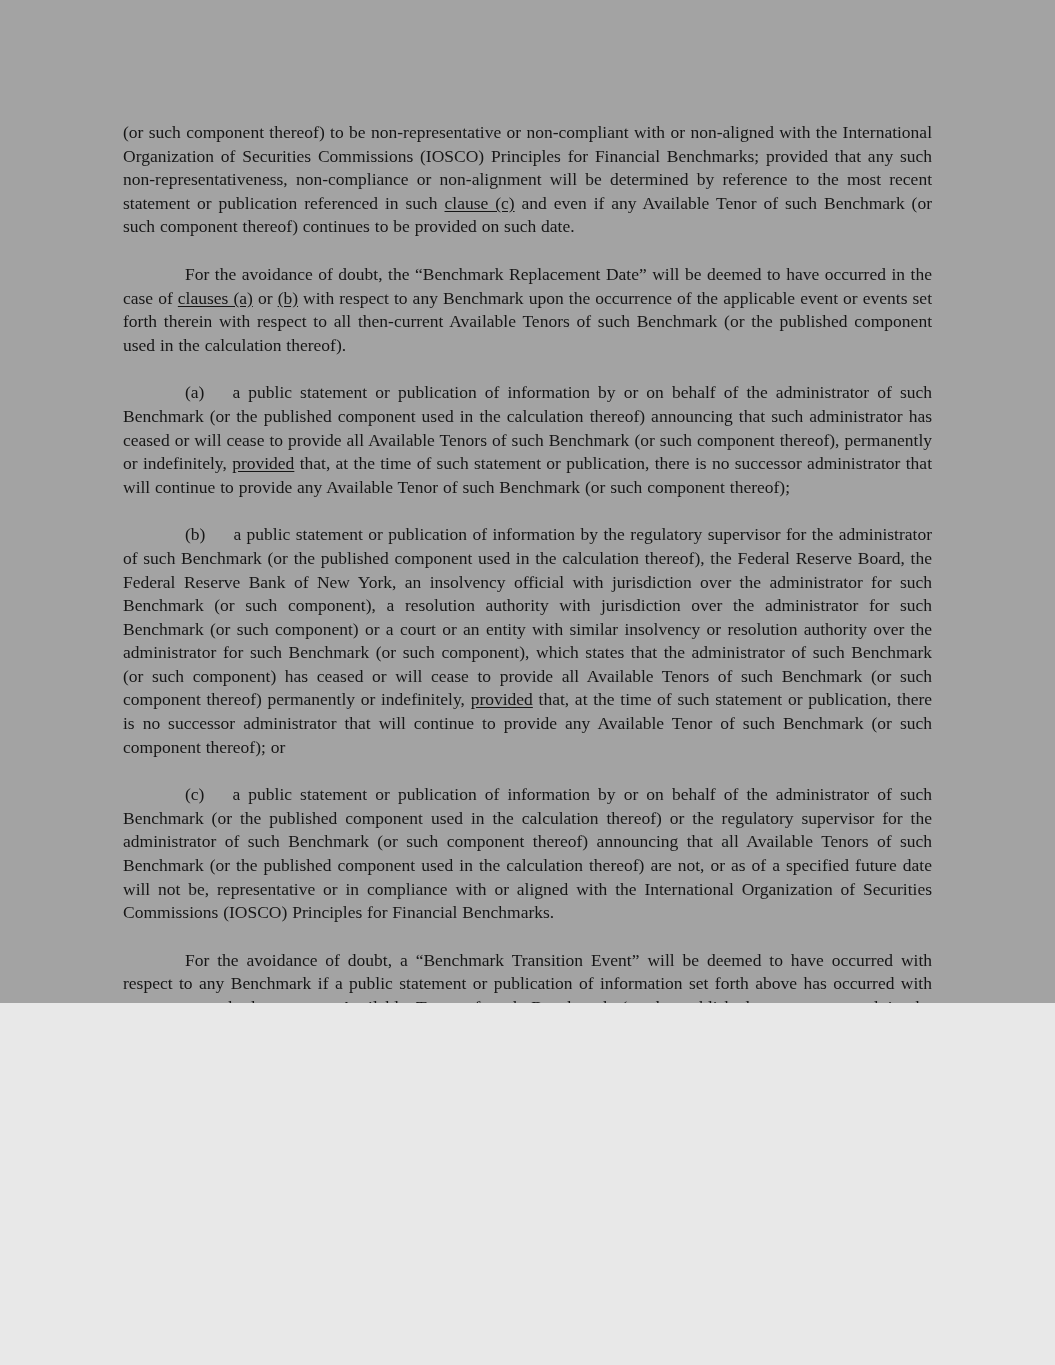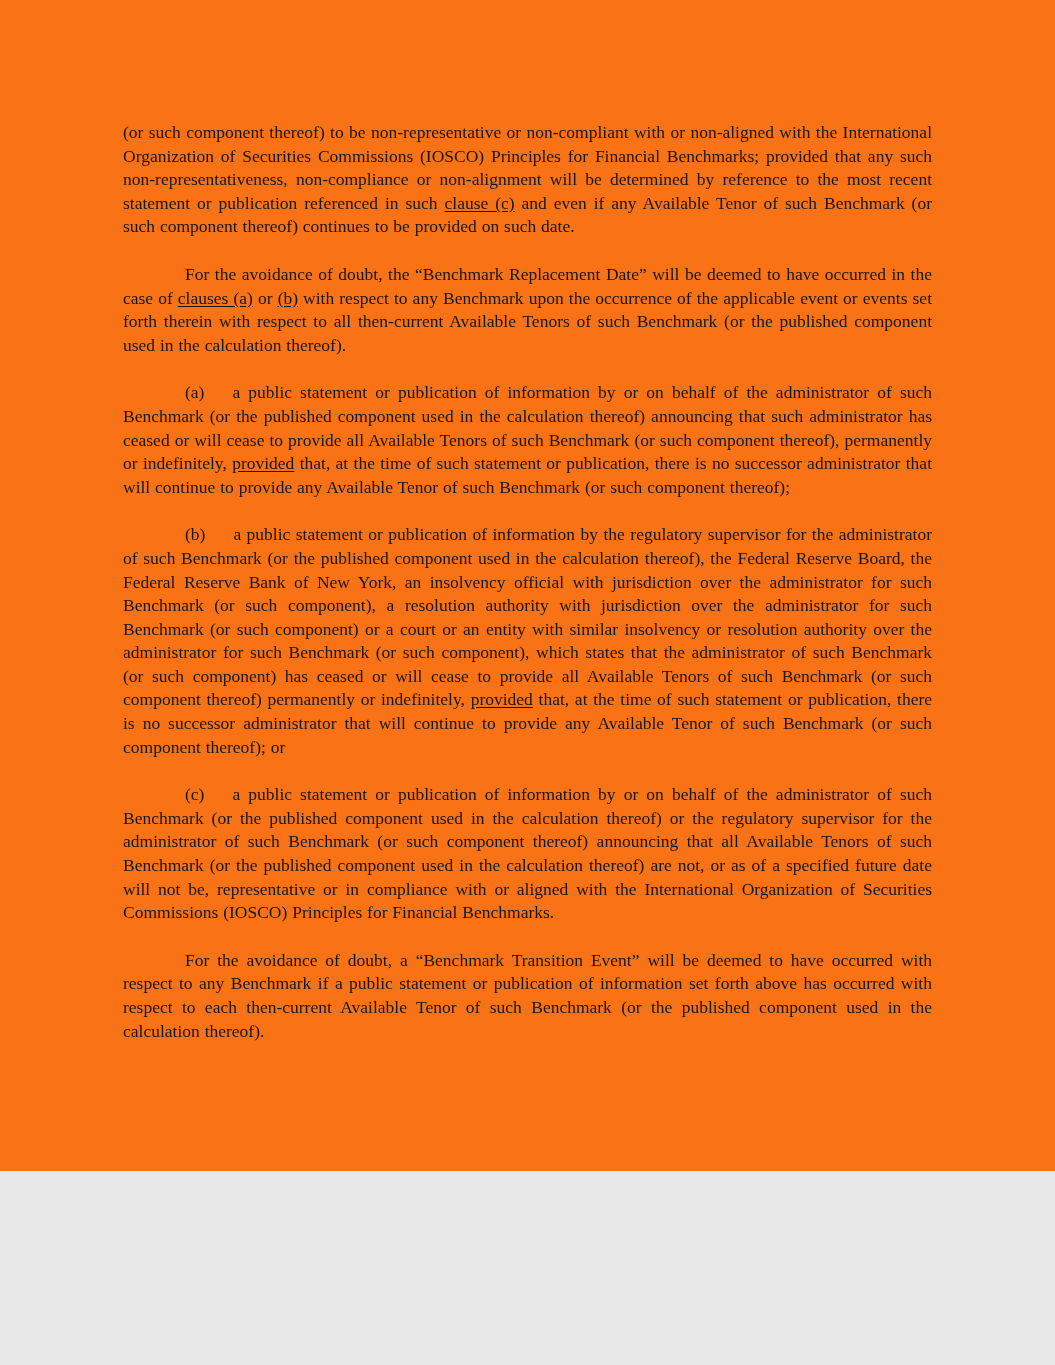--- a/index.html
+++ b/index.html
@@ -3,23 +3,23 @@
 <meta charset="utf-8">
 <style>
   html, body {
     margin: 0;
     padding: 0;
     background: #e8e8e8;
   }
   .page {
     position: relative;
     width: 1055px;
-    height: 1171px;
+    height: 1003px;
     margin: 0 auto;
-    background: #f97316;
+    background: #a3a3a3;
     overflow: hidden;
     font-family: "Liberation Serif", "DejaVu Serif", serif;
     color: #161616;
   }
   .doc-body {
     position: absolute;
     left: 123px;
     top: 121px;
     width: 809px;
   }

